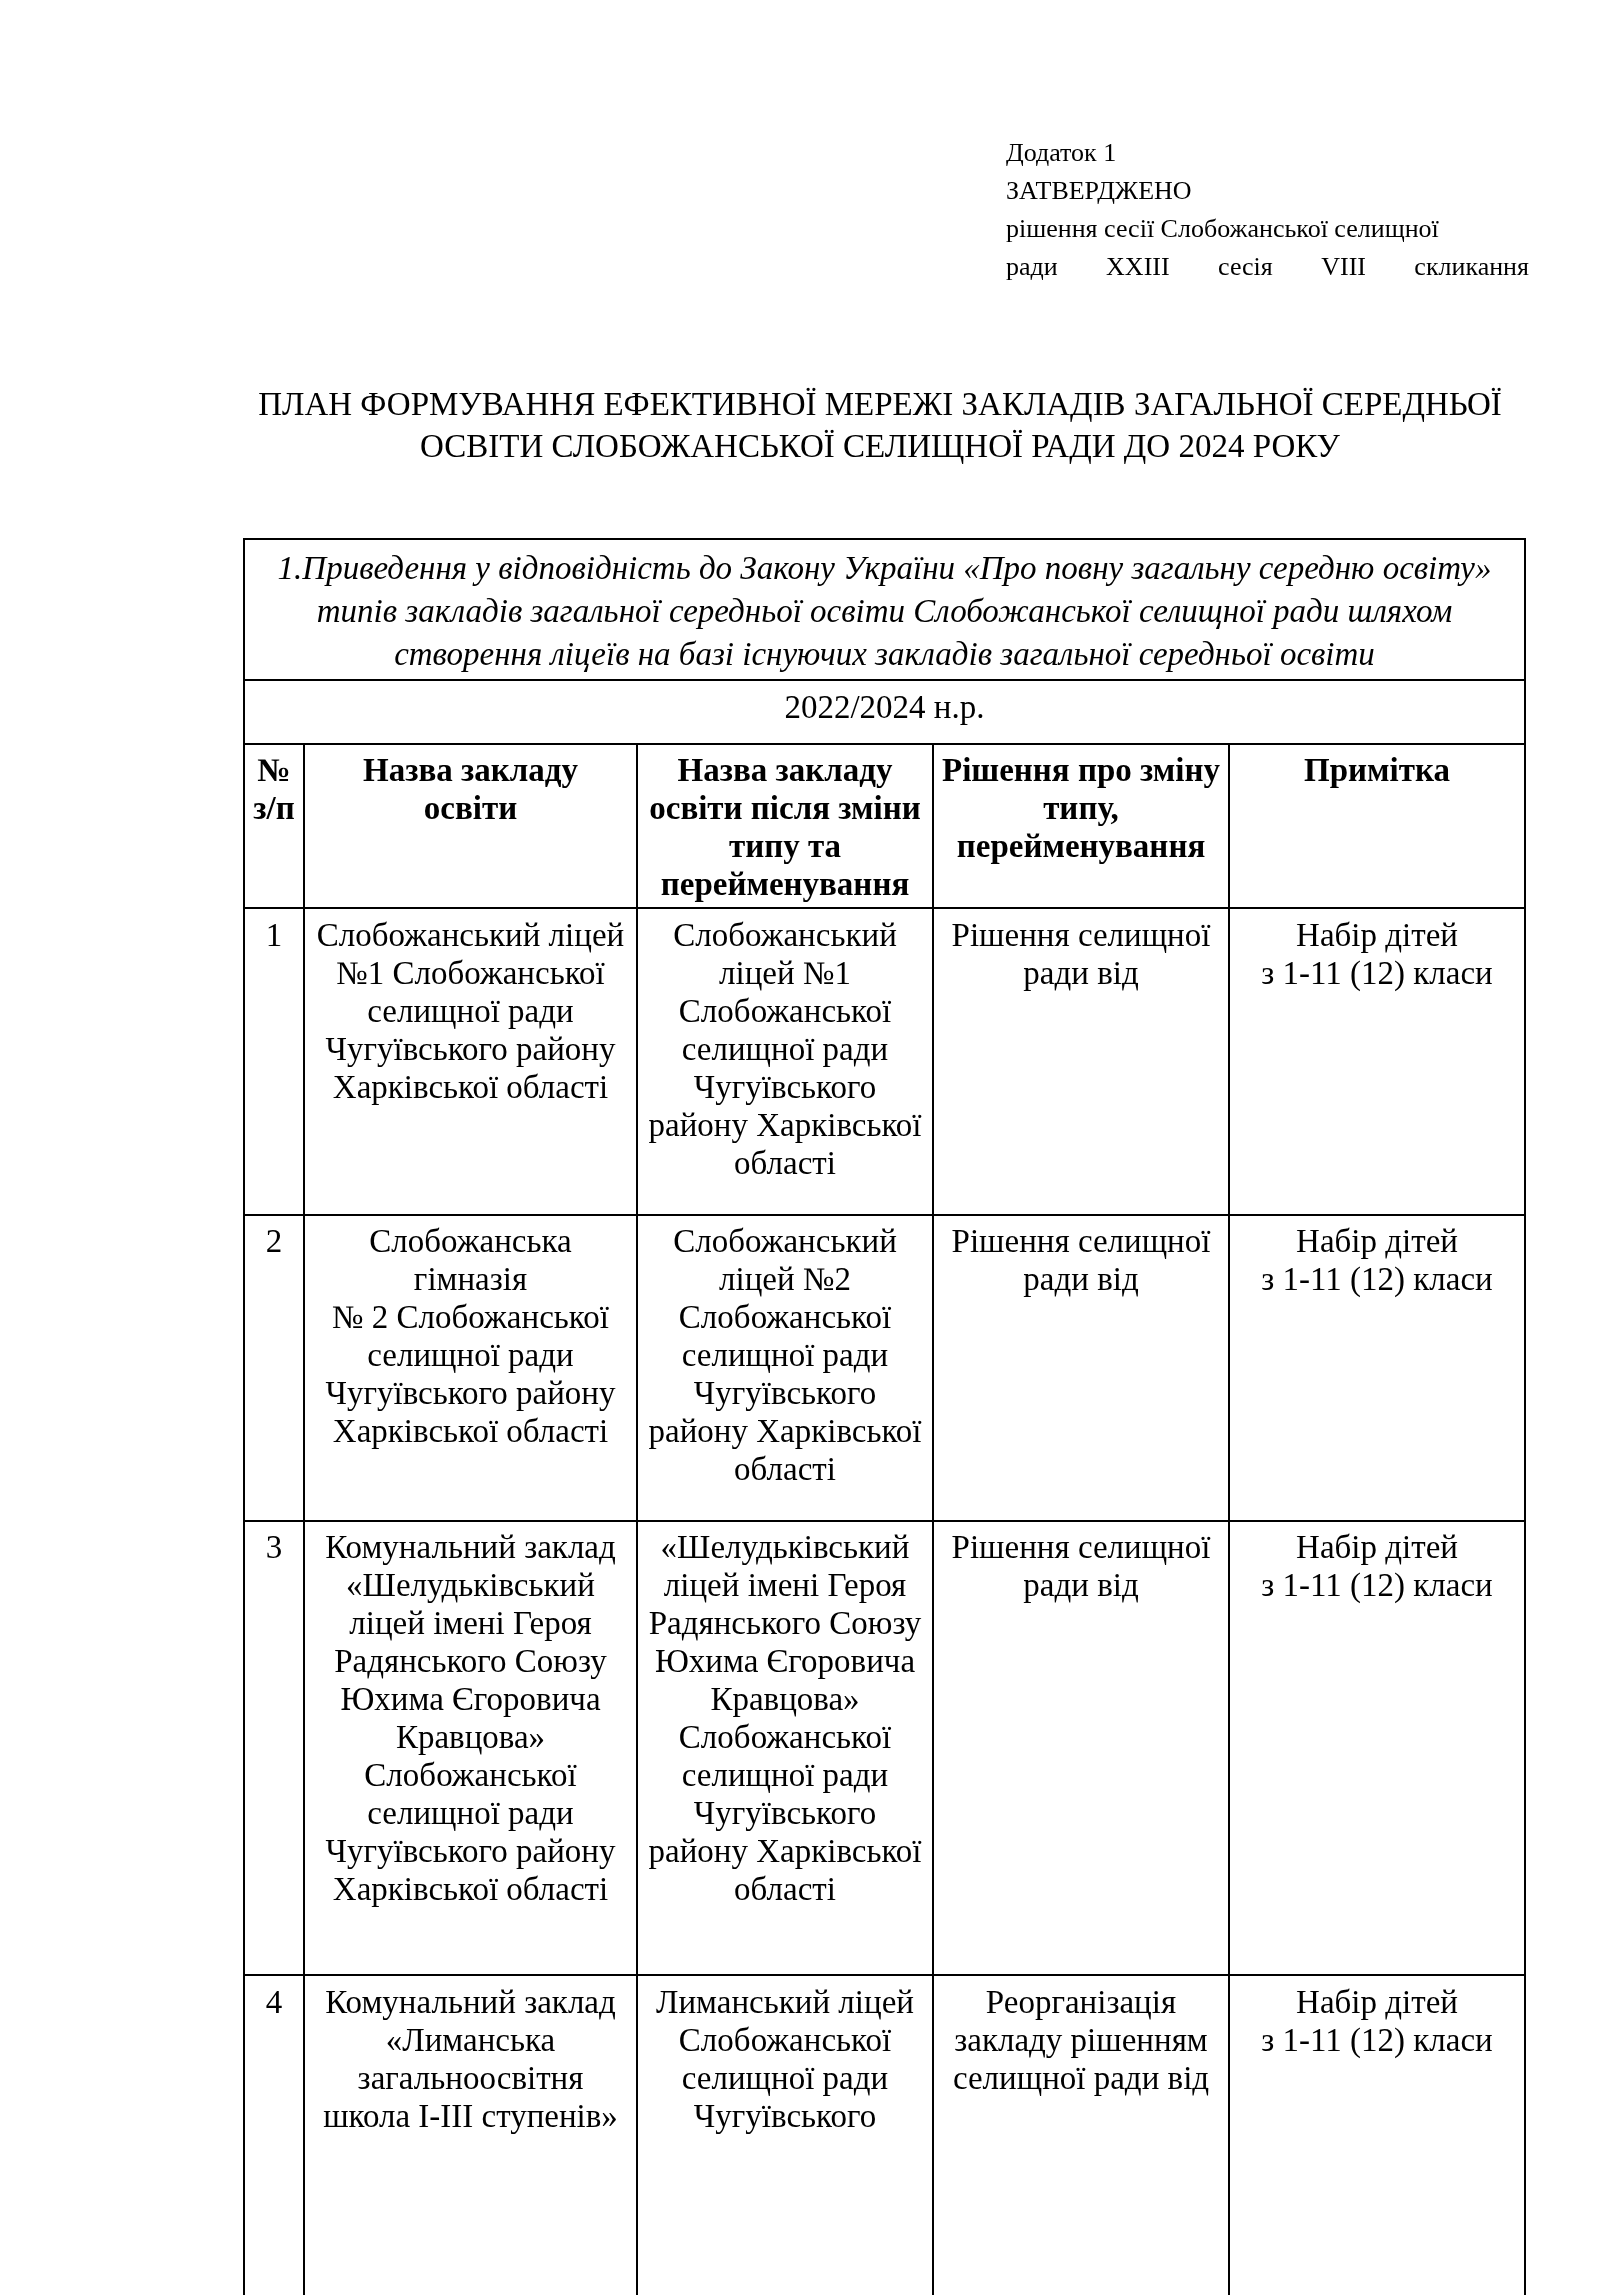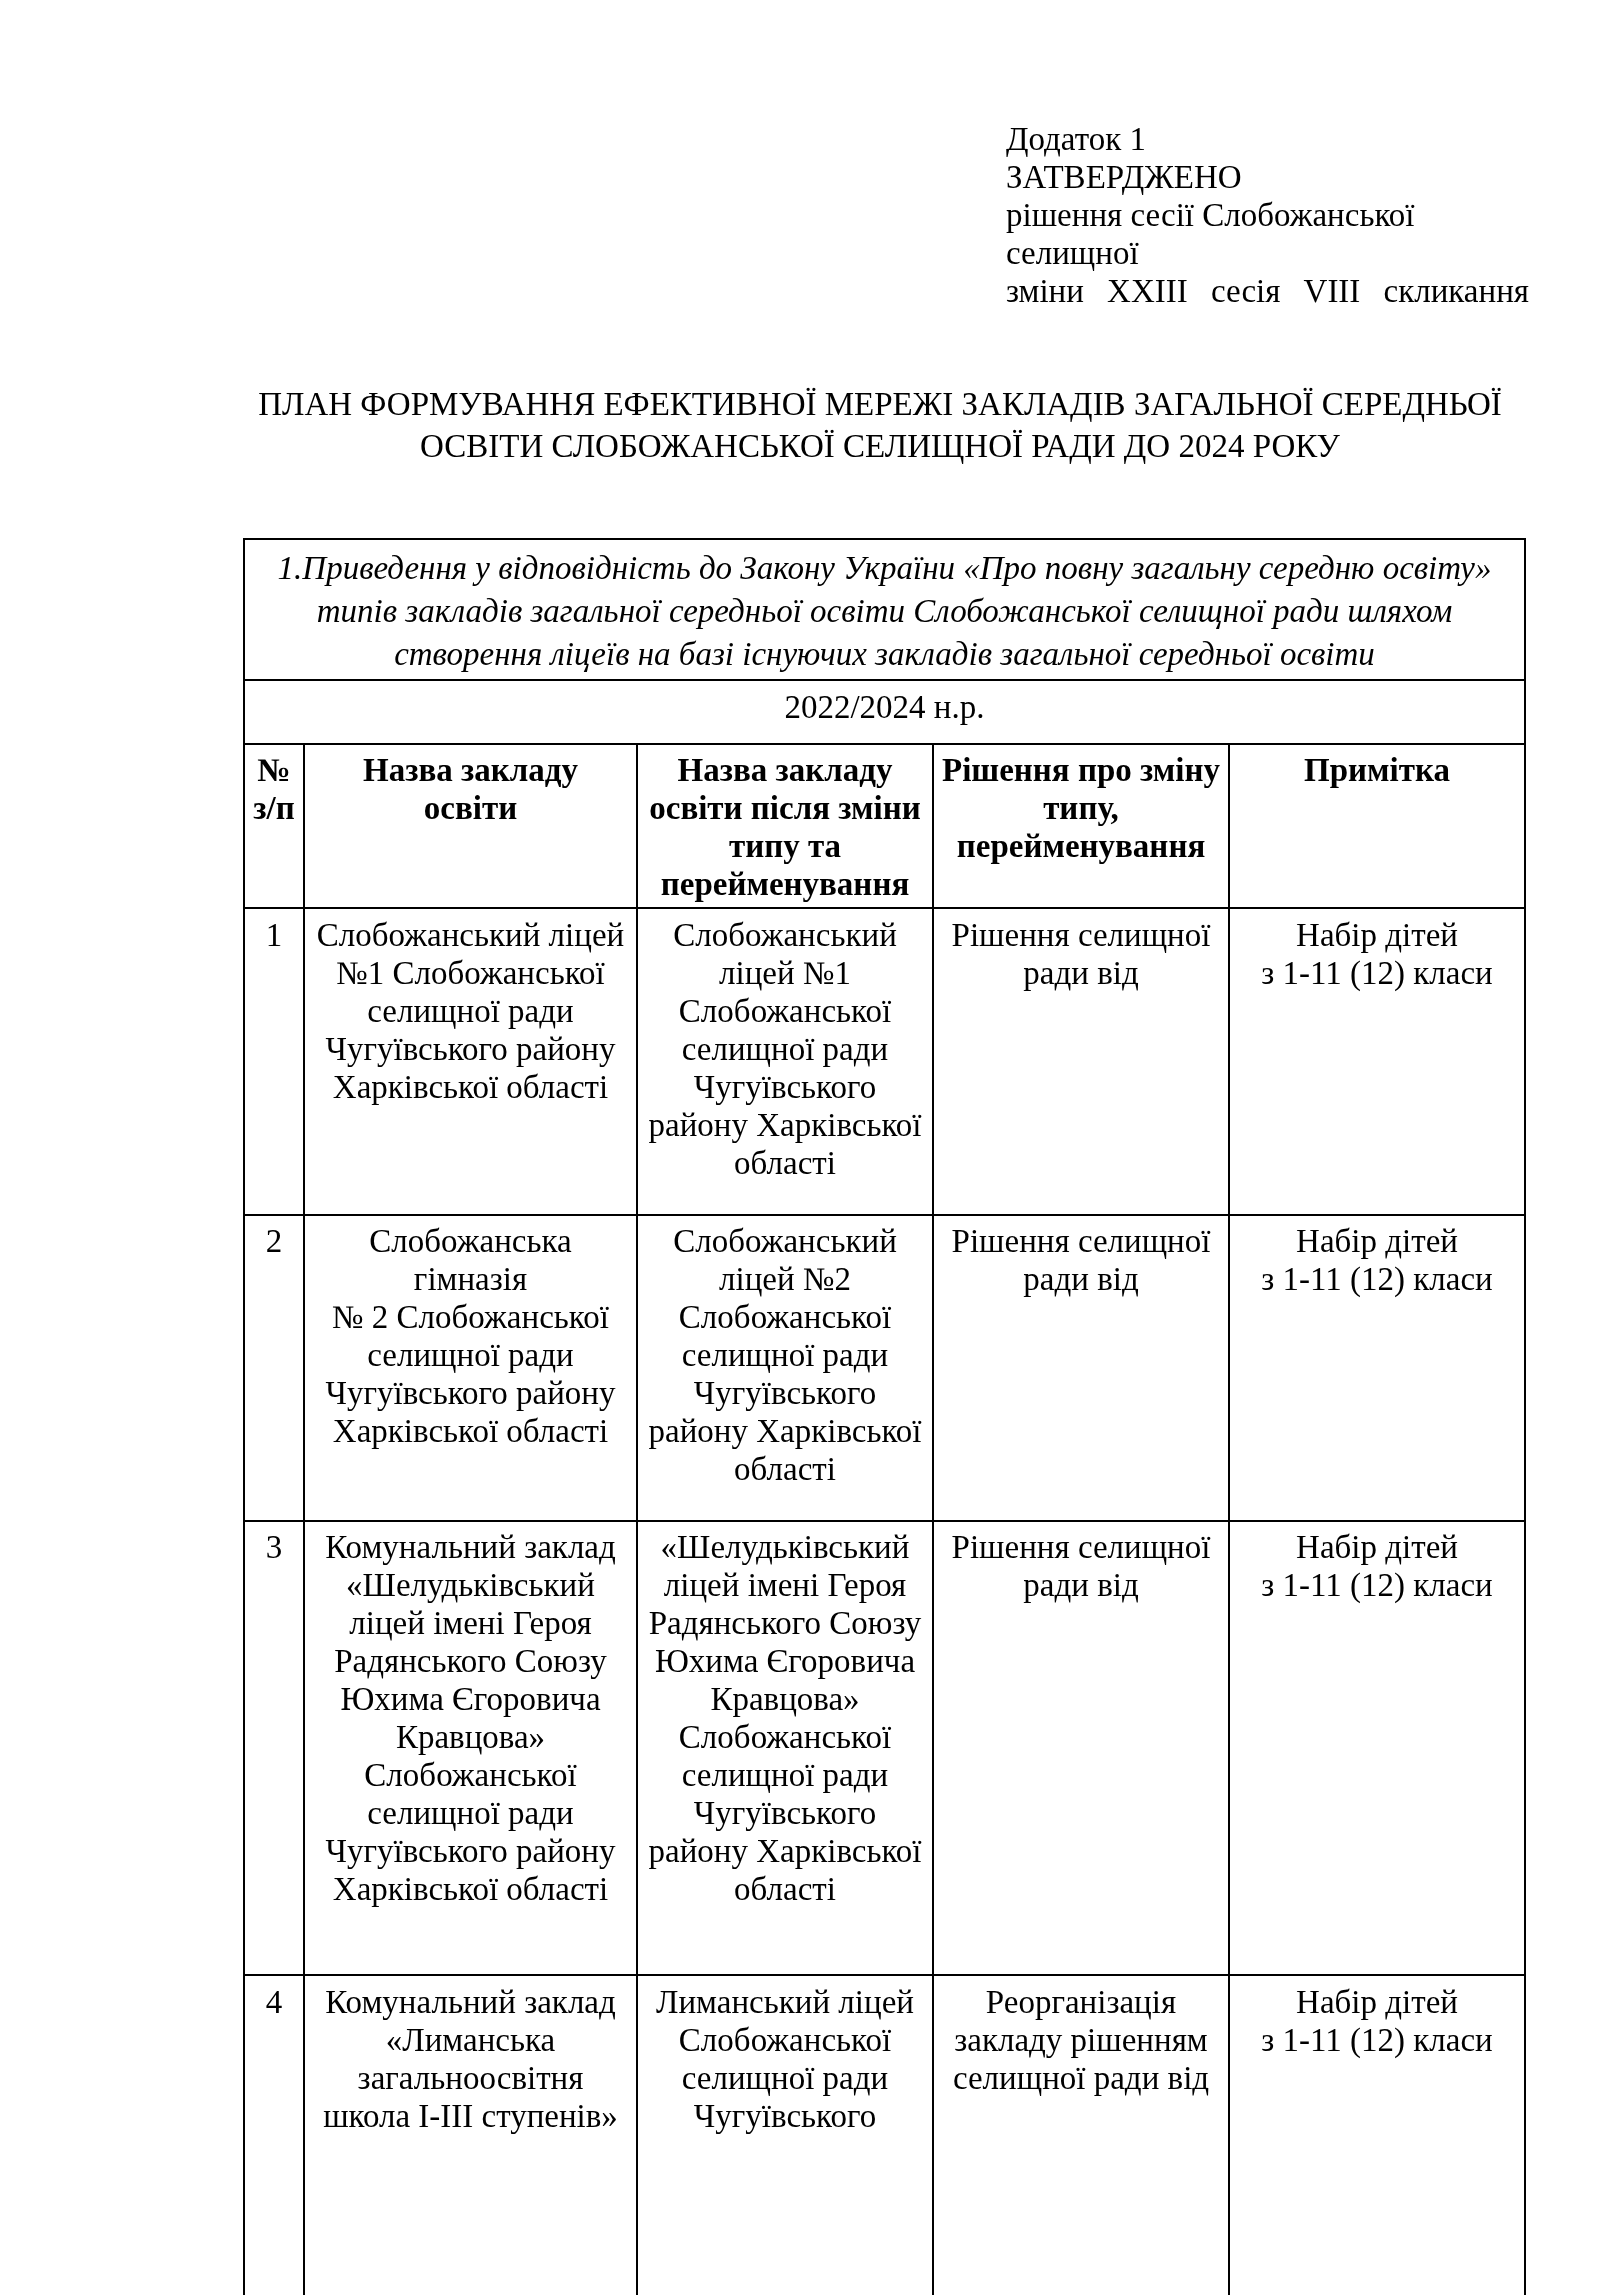--- a/index.html
+++ b/index.html
@@ -19,23 +19,23 @@
     position: absolute;
     left: 0;
     top: 0;
     width: 1623px;
     height: 2295px;
     overflow: hidden;
   }
   .approval-block {
     position: absolute;
     left: 1006px;
-    top: 120px;
+    top: 134px;
     width: 523px;
-    font-size: 33px;
+    font-size: 26px;
     line-height: 38px;
   }
   .approval-line { white-space: normal; }
   .approval-line.justify {
     text-align: justify;
     text-align-last: justify;
   }
   .doc-title {
     position: absolute;
     left: 216px;
@@ -88,21 +88,21 @@
 </style>
 </head>
 <body>
 
 <div class="page">
 
   <div class="approval-block">
     <div class="approval-line">Додаток 1</div>
     <div class="approval-line">ЗАТВЕРДЖЕНО</div>
     <div class="approval-line">рішення сесії Слобожанської селищної</div>
-    <div class="approval-line justify">зміни XXIII сесія VIII скликання</div>
+    <div class="approval-line justify">ради XXIII сесія VIII скликання</div>
   </div>
 
   <div class="doc-title">ПЛАН ФОРМУВАННЯ ЕФЕКТИВНОЇ МЕРЕЖІ ЗАКЛАДІВ ЗАГАЛЬНОЇ СЕРЕДНЬОЇ ОСВІТИ СЛОБОЖАНСЬКОЇ СЕЛИЩНОЇ РАДИ ДО 2024 РОКУ</div>
 
   <table class="plan-table">
     <colgroup>
       <col style="width: 60px;">
       <col style="width: 333px;">
       <col style="width: 296px;">
       <col style="width: 296px;">

